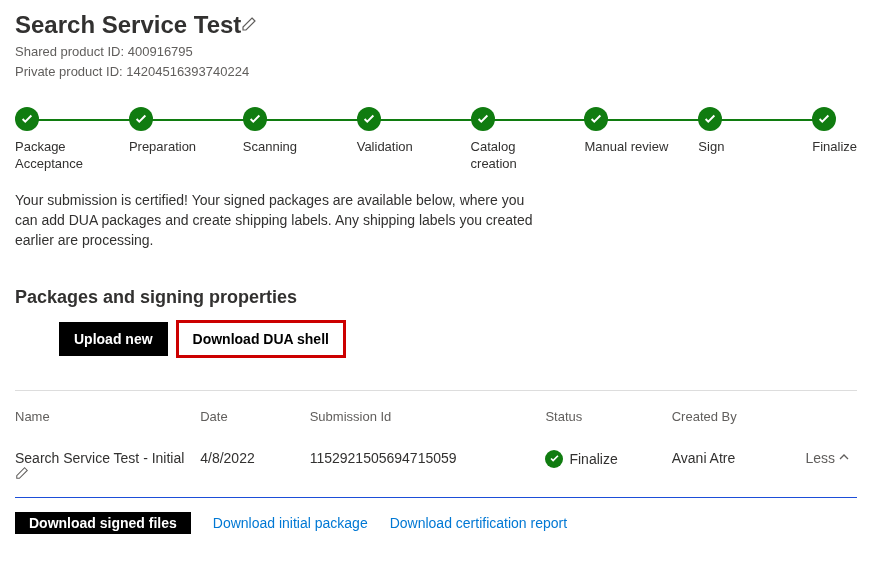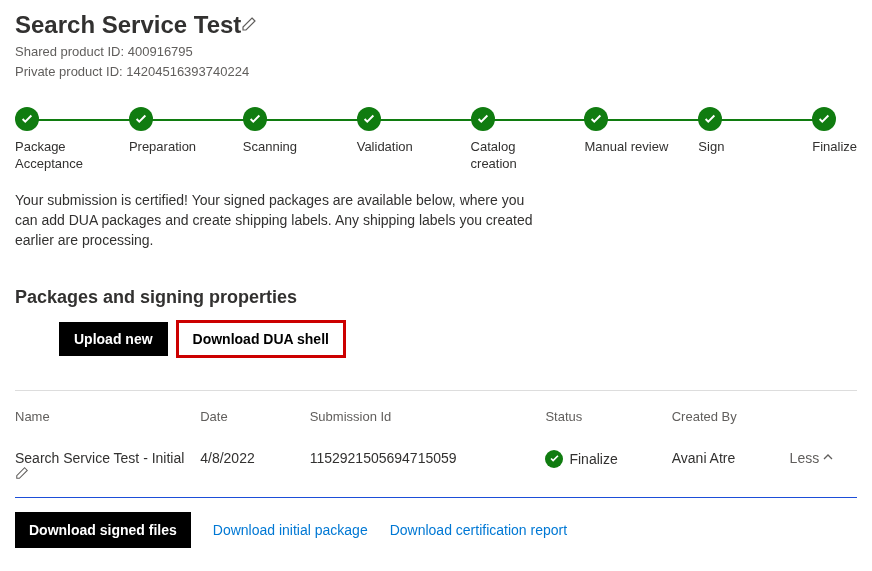--- a/index.html
+++ b/index.html
@@ -41,25 +41,25 @@
   .btn-primary { background: #000; color: #fff; }
   .btn-secondary { background: #fff; color: #000; border-color: #666; }
   .highlight { outline: 3px solid #c00; outline-offset: -1px; }
   .divider { border: none; border-top: 1px solid #ddd; margin: 0; }
   table { width: 100%; border-collapse: collapse; margin-top: 4px; }
   th { text-align: left; font-weight: 400; color: #605e5c; font-size: 13px; padding: 14px 8px 12px 0; }
   td { padding: 14px 8px 14px 0; vertical-align: top; font-size: 14px; }
   tbody tr { border-bottom: 1px solid #1d4ed8; }
   .status-cell { display: flex; align-items: center; gap: 6px; }
   .status-circle { width: 18px; height: 18px; border-radius: 50%; background: #107c10; display: flex; align-items: center; justify-content: center; }
-  .expand { color: #605e5c; cursor: pointer; display: flex; align-items: center; gap: 4px; }
+  .expand { color: #605e5c; cursor: pointer; display: flex; align-items: center; gap: 4px; justify-content: flex-end; }
   .chevron-up { font-size: 11px; }
   .link-row { display: flex; align-items: center; gap: 22px; margin-top: 14px; }
   .link { color: #0078d4; font-size: 14px; cursor: pointer; }
-  .btn-black { background: #000; color: #fff; font-weight: 600; padding: 10px 14px; border: none; cursor: pointer; font-family: inherit; font-size: 14px; }
+  .btn-black { background: #000; color: #fff; font-weight: 600; padding: 3px 14px; border: none; cursor: pointer; font-family: inherit; font-size: 14px; }
   .small-edit { color: #605e5c; font-size: 14px; }
 </style>
 </head>
 <body>
 
 <div class="title-row">
   <h1>Search Service Test</h1>
   <span class="edit-icon">
     <svg width="16" height="16" viewBox="0 0 16 16" fill="none" stroke="#605e5c" stroke-width="1.2">
         <path d="M11 2l3 3-9 9H2v-3l9-9z"></path>

